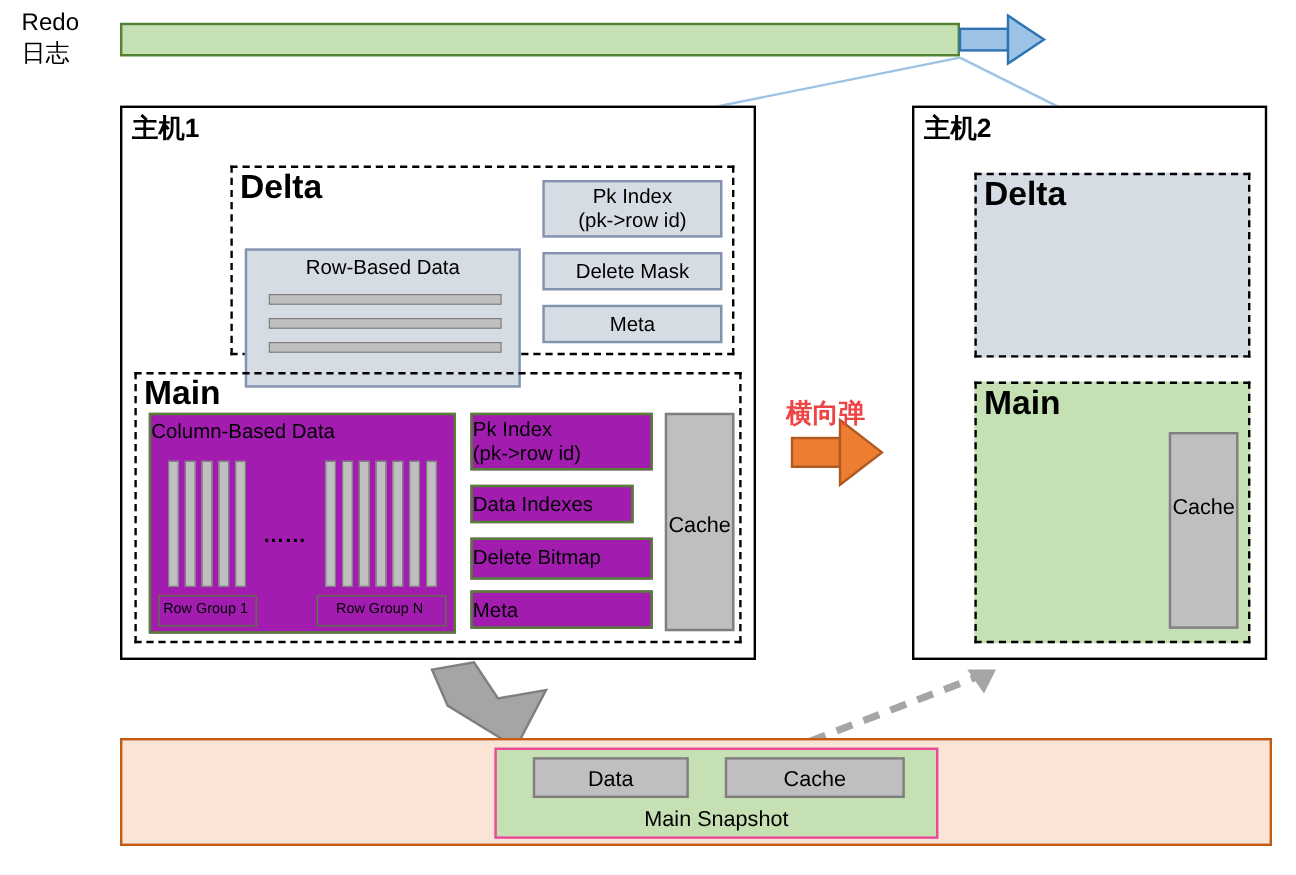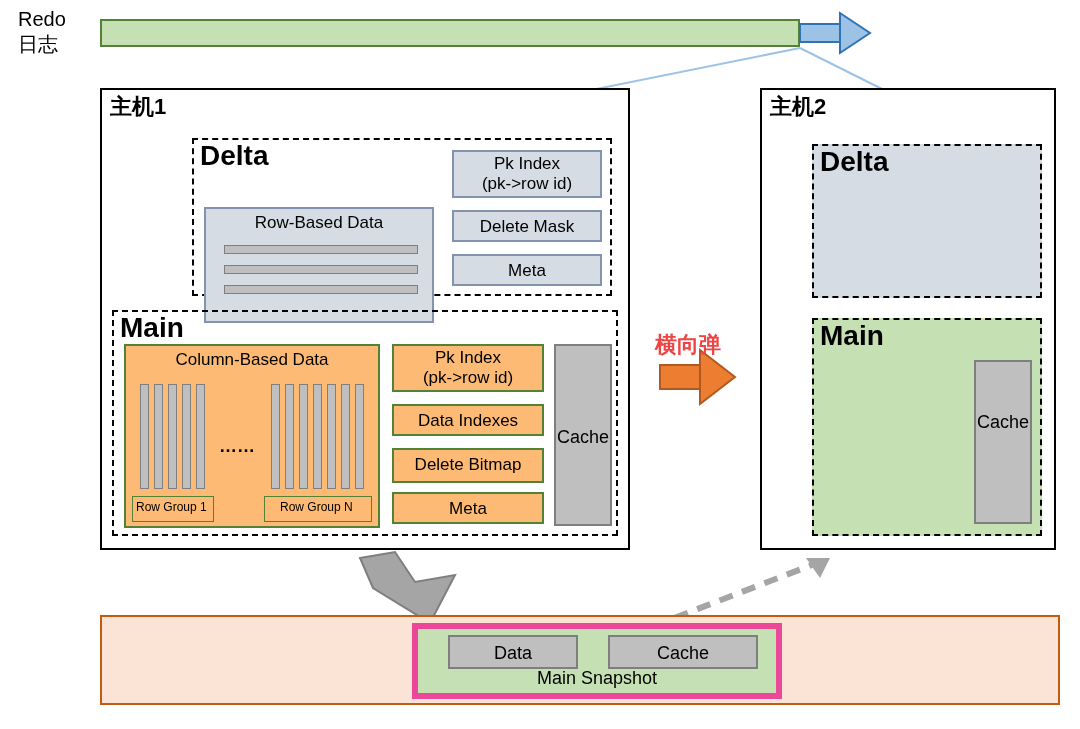--- a/index.html
+++ b/index.html
@@ -50,24 +50,23 @@
     font-weight: bold;
   }
   .blue-box {
     background: #d5dce4;
     border: 2px solid #8393af;
     position: absolute;
     text-align: center;
     font-size: 17px;
   }
   .green-box {
-    background: #fdba74;
+    background: #a21caf;
     border: 2px solid #548235;
     position: absolute;
-    text-align: center;
     font-size: 17px;
   }
   .gray-box {
     background: #bfbfbf;
     border: 2px solid #7f7f7f;
     position: absolute;
     text-align: center;
     font-size: 18px;
   }
   .row-strip {
@@ -87,21 +86,21 @@
     left: 100px;
     top: 615px;
     width: 960px;
     height: 90px;
     background: #fbe4d5;
     border: 2px solid #c55a11;
   }
   .snapshot-box {
     position: absolute;
     background: #c5e0b3;
-    border: 6px solid #ec4899;
+    border: 2px solid #ec4899;
   }
   .arrow-orange {
     color: #ef4444;
   }
   svg.connectors {
     position: absolute;
     left: 0; top: 0;
     width: 1080px;
     height: 729px;
     pointer-events: none;
@@ -197,21 +196,21 @@
 
       <div style="position:absolute; left:138px; top:150px; width:108px; height:26px; border:1.5px solid #548235;"></div>
       <div style="position:absolute; left:154px; top:154px; font-size:12px;">Row Group N</div>
     </div>
 
     <div class="green-box" style="left:278px; top:32px; width:152px; height:48px; padding-top:2px; line-height:1.2;">
       <div>Pk Index</div>
       <div>(pk-&gt;row id)</div>
     </div>
 
-    <div class="green-box" style="left:278px; top:92px; width:152px; height:32px; line-height:30px;">
+    <div class="green-box" style="left:278px; top:92px; width:136px; height:32px; line-height:30px;">
       <span>Data Indexes</span>
     </div>
 
     <div class="green-box" style="left:278px; top:136px; width:152px; height:35px; line-height:30px;">
       <span>Delete Bitmap</span>
     </div>
 
     <div class="green-box" style="left:278px; top:180px; width:152px; height:32px; line-height:30px;">
       <span>Meta</span>
     </div>

